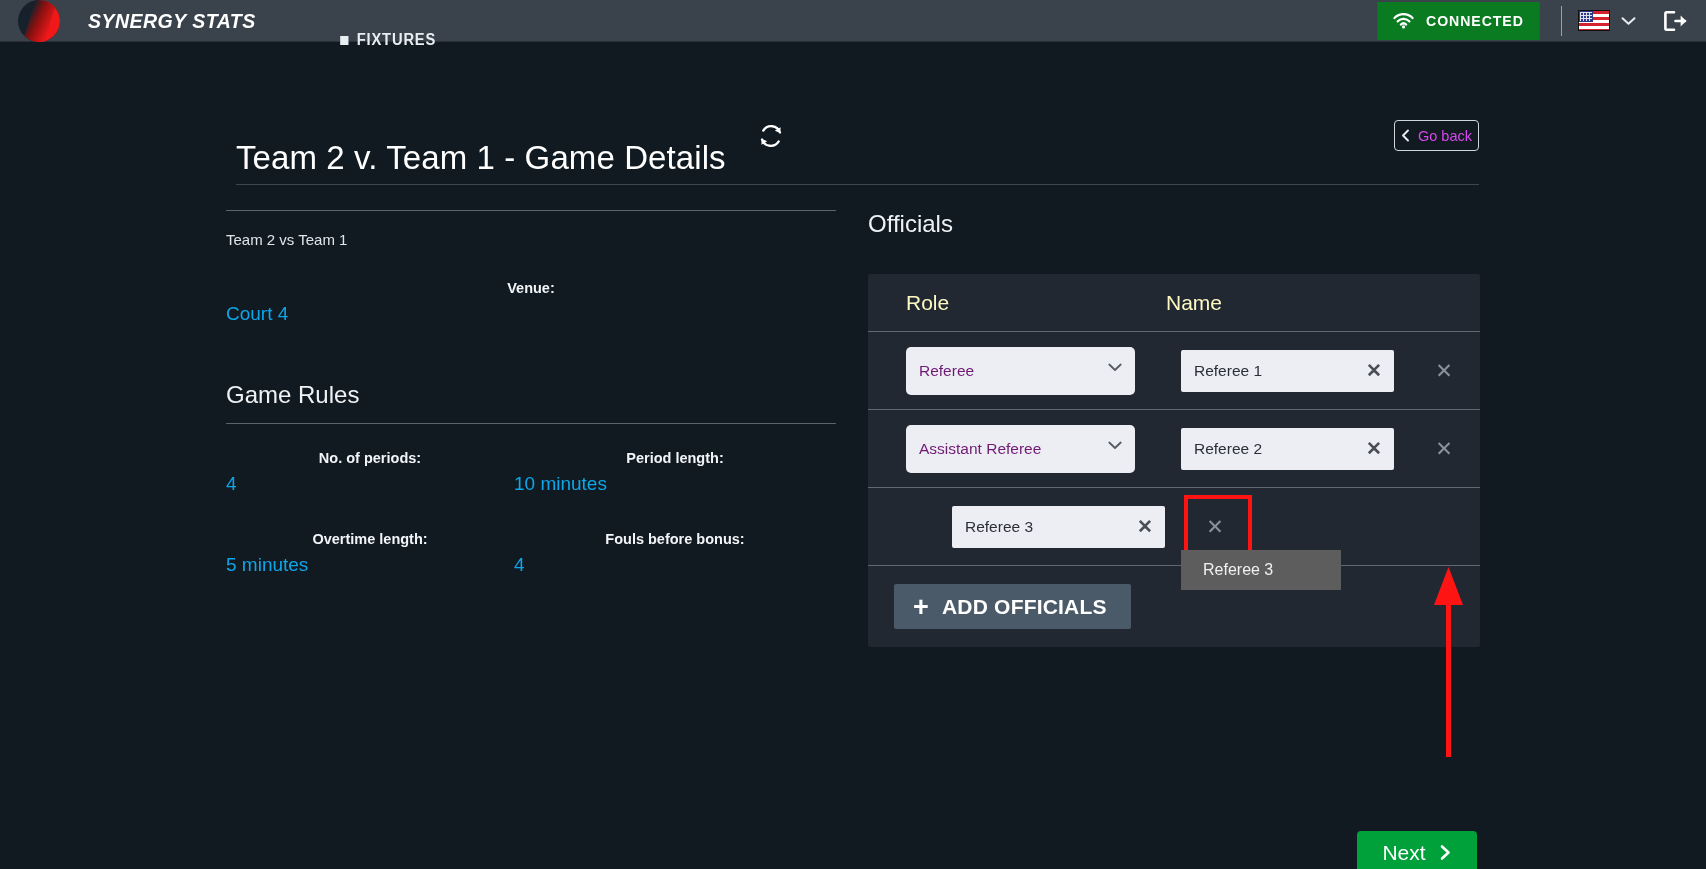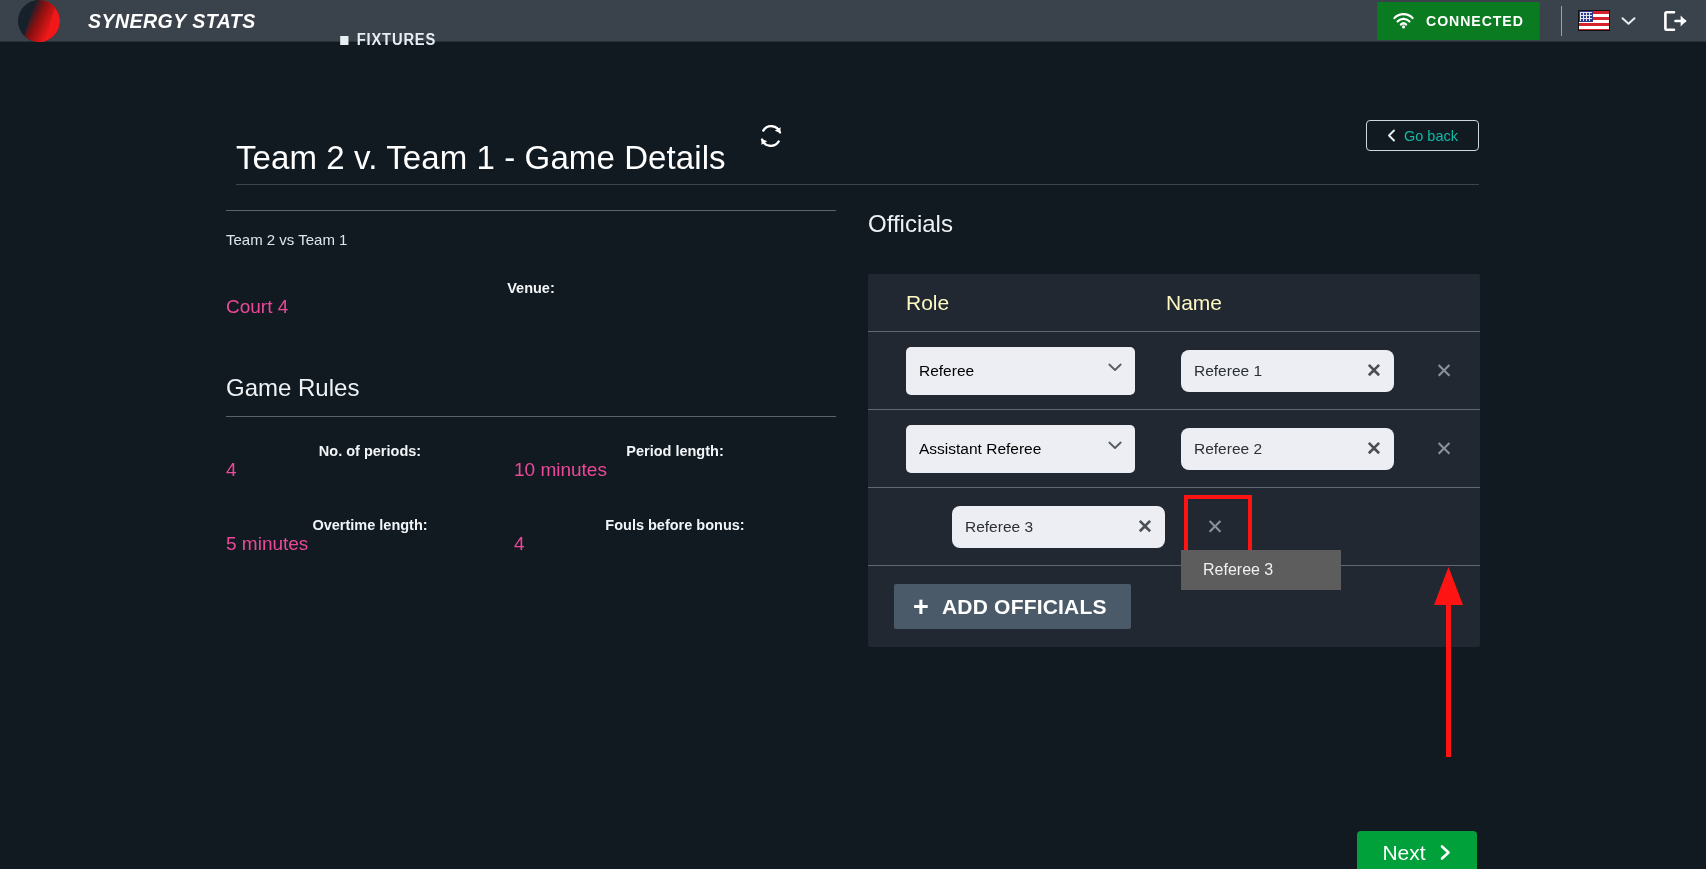--- a/index.html
+++ b/index.html
@@ -92,23 +92,23 @@
     position: absolute; left: 236px; top: 52px; width: 1243px;
     display: flex; align-items: center;
   }
   .page-title {
     font-size: 33px; color: #fff; font-weight: 400; letter-spacing: 0.1px; margin-top: 45px;
   }
   .refresh-btn { margin-left: 32px; cursor: pointer; display: flex; }
   .goback-btn {
     margin-left: auto;
     border: 1px solid #cfd6dd; border-radius: 4px;
-    height: 31px; padding: 0 20px;
+    height: 31px; padding: 0 6px;
     display: flex; align-items: center; gap: 8px;
-    color: #14b8a6; font-size: 14.5px; cursor: pointer;
+    color: #d946ef; font-size: 14.5px; cursor: pointer;
     background: transparent;
   }
   .hr-title {
     position: absolute; left: 236px; top: 142px;
     width: 1243px; height: 1px; background: #3c4650;
   }
 
   
   .col-left { position: absolute; left: 226px; top: 168px; width: 610px; }
   .col-right { position: absolute; left: 868px; top: 168px; width: 612px; }
@@ -116,21 +116,21 @@
   .sec-head {
     font-size: 24px; color: #eef2f5; font-weight: 400;
     padding-bottom: 14px;
   }
   .sec-rule { height: 1px; background: #5b646d; width: 100%; }
 
   .comp-main { font-size: 20px; color: #eef2f5; margin-top: 28px; }
   .comp-sub  { font-size: 15px; color: #dfe5ea; margin-top: 20px; }
 
   .lbl { font-size: 14.5px; color: #f2f5f8; font-weight: 700; text-align: center; }
-  .val { font-size: 19px; color: #ec4899; font-weight: 400; }
+  .val { font-size: 19px; color: #0ea5e9; font-weight: 400; margin-top: 7px; }
 
   .venue-blk { margin-top: 32px; }
   .att-blk { margin-top: 34px; }
   .att-input {
     margin-top: 8px;
     width: 143px; height: 36px;
     background: #ffffff; border: 1px solid #b9bec4; border-radius: 4px;
     color: #3a3f45; font-size: 15px;
     padding: 0 12px;
     font-family: "Liberation Sans", sans-serif;
@@ -160,31 +160,31 @@
 
   .tbl-row {
     display: flex; align-items: center; height: 78px;
     border-bottom: 1px solid #606871;
     padding-left: 38px; position: relative;
   }
   .sel-wrap { position: relative; width: 229px; flex: 0 0 auto; }
   .sel {
     width: 229px; height: 48px; border-radius: 5px;
     background: #edeef3; border: none;
-    color: #000000; font-size: 15.5px;
+    color: #701a75; font-size: 15.5px;
     padding: 0 34px 0 13px;
     display: flex; align-items: center;
     font-family: "Liberation Sans", sans-serif;
     cursor: pointer;
   }
   .sel-chev { position: absolute; right: 13px; top: 16px; pointer-events: none; }
 
   .name-wrap { position: relative; margin-left: 46px; width: 213px; flex: 0 0 auto; }
   .name-box {
-    width: 213px; height: 42px; border-radius: 8px;
+    width: 213px; height: 42px; border-radius: 2px;
     background: #edeef3; color: #2b2f36; font-size: 15.5px;
     display: flex; align-items: center; padding: 0 13px;
     cursor: text;
   }
   .name-clear {
     position: absolute; right: 12px; top: 11px;
     color: #4a4f56; font-size: 19px; font-weight: 600;
     cursor: pointer; line-height: 20px;
   }
 

